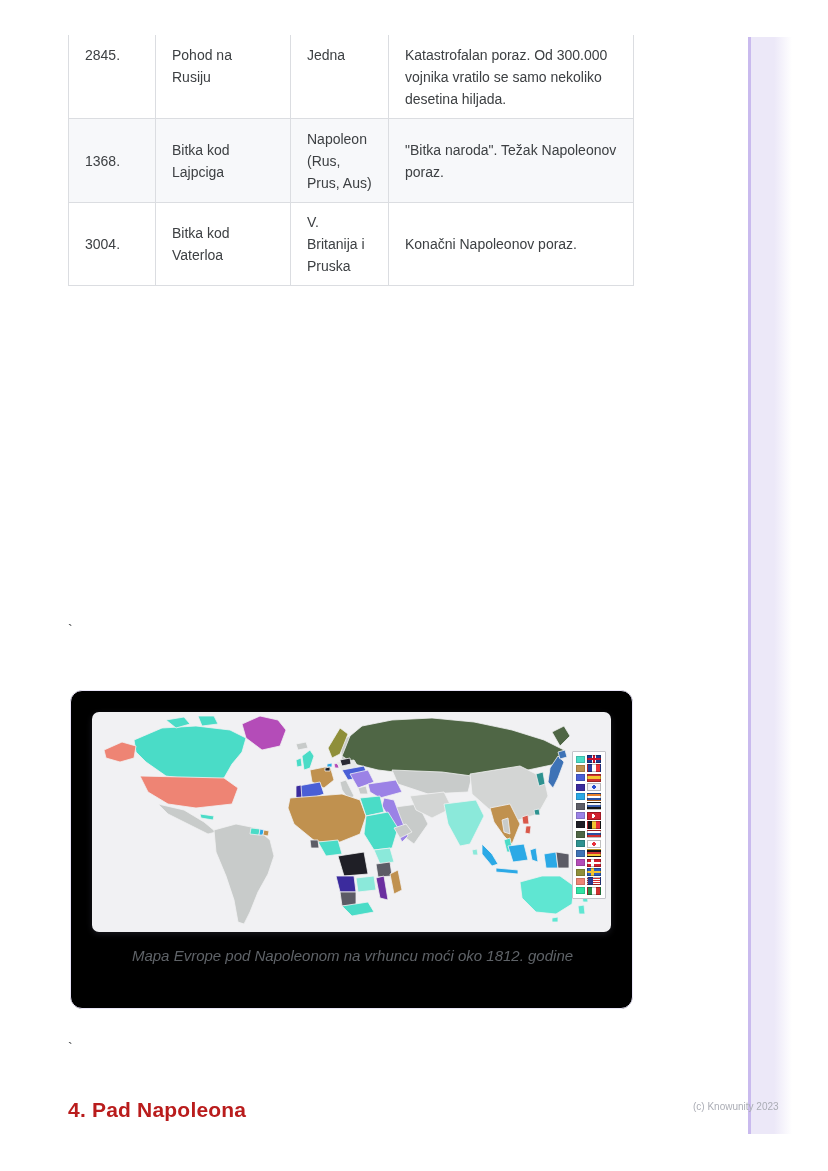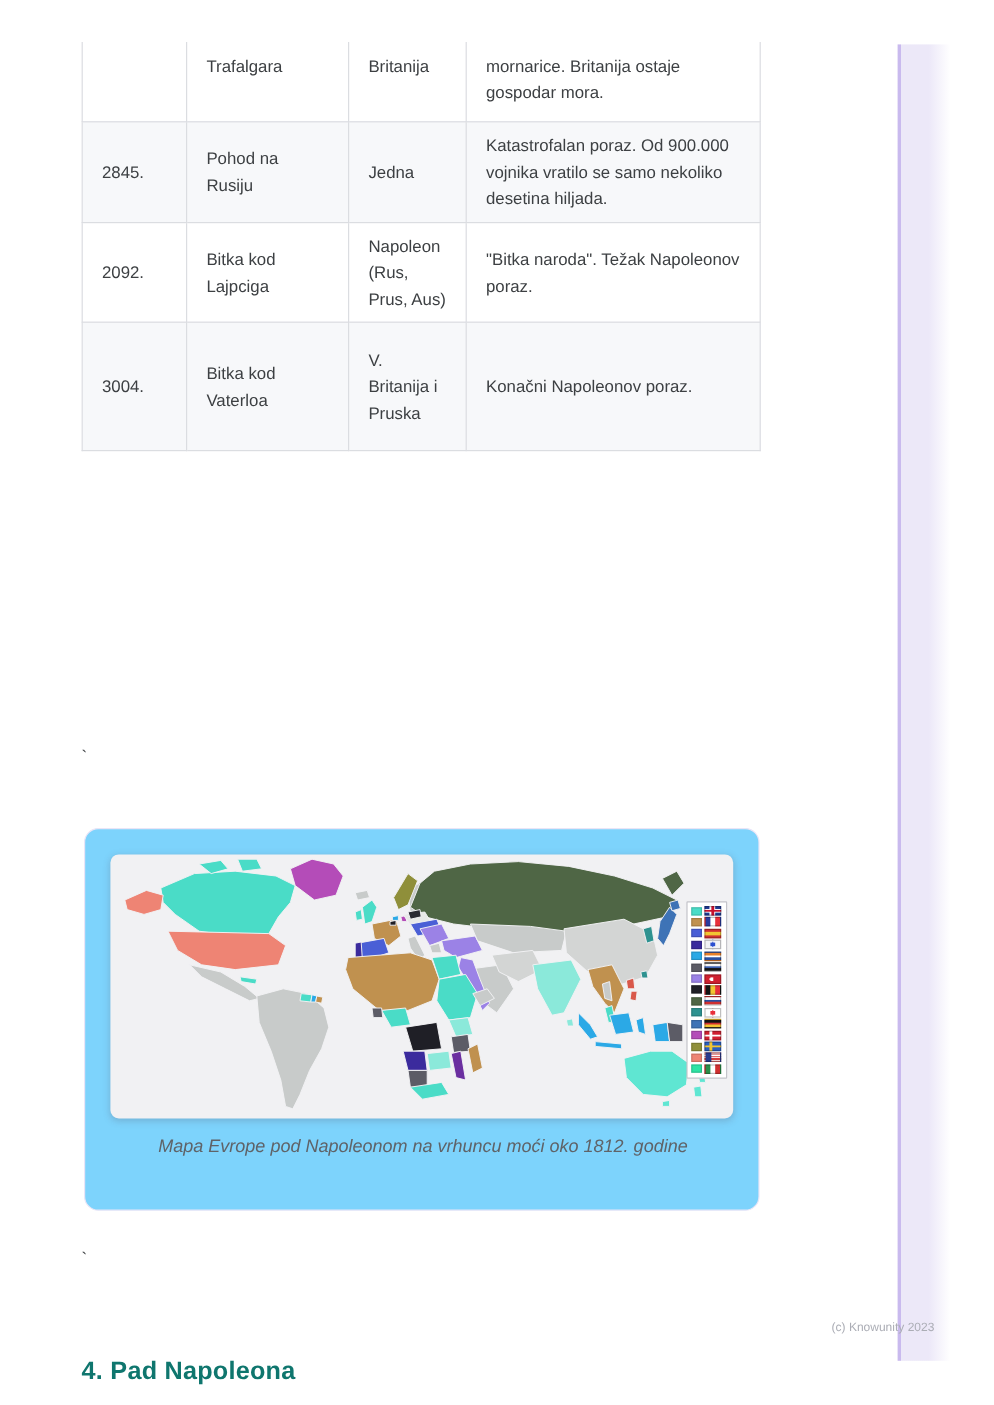--- a/index.html
+++ b/index.html
@@ -43,21 +43,21 @@
   table.battles tr:nth-child(5){ height:130px; }
   table.battles tr:nth-child(6){ height:104px; }
 
   .stray-tick { position:absolute; left:68px; font-size:14px; color:#3d4043; z-index:2; }
   .tick-1 { top:622px; }
   .tick-2 { top:1040px; }
 
   
   .figure-card {
     position:absolute; left:70px; top:690px; width:563px; height:319px;
-    background:#7dd3fc; border:1px solid #e9e5f7; border-radius:12px; z-index:2;
+    background:#000000; border:1px solid #e9e5f7; border-radius:12px; z-index:2;
   }
   .map-panel {
     position:absolute; left:21px; top:21px; width:519px; height:220px;
     background:#f1f1f3; border-radius:7px;
     box-shadow:0 2px 6px rgba(90,90,110,0.28);
     overflow:hidden;
   }
   .map-panel svg { display:block; }
 
   .map-legend {
@@ -122,33 +122,27 @@
 <div class="table-wrap">
   <table class="battles">
     <colgroup>
         <col>
         <col>
         <col>
         <col>
       </colgroup>
     <tbody>
         <tr>
-          <td></td>
-          <td>Trafalgara</td>
-          <td>Britanija</td>
-          <td>mornarice. Britanija ostaje gospodar mora.</td>
-        </tr>
-        <tr>
           <td>2845.</td>
           <td>Pohod na Rusiju</td>
           <td>Jedna</td>
-          <td>Katastrofalan poraz. Od 900.000 vojnika vratilo se samo nekoliko desetina hiljada.</td>
+          <td>Katastrofalan poraz. Od 300.000 vojnika vratilo se samo nekoliko desetina hiljada.</td>
         </tr>
         <tr>
-          <td>2092.</td>
+          <td>1368.</td>
           <td>Bitka kod Lajpciga</td>
           <td>Napoleon (Rus, Prus, Aus)</td>
           <td>"Bitka naroda". Težak Napoleonov poraz.</td>
         </tr>
         <tr>
           <td>3004.</td>
           <td>Bitka kod Vaterloa</td>
           <td>V. Britanija i Pruska</td>
           <td>Konačni Napoleonov poraz.</td>
         </tr>
@@ -304,14 +298,14 @@
           <span class="swatch" style="background: rgb(47, 227, 164);"></span>
           <span class="flag flag-mexico"></span>
         </div>
       </div>
   </div>
   <div class="figure-caption">Mapa Evrope pod Napoleonom na vrhuncu moći oko 1812. godine</div>
 </div>
 
 <div class="stray-tick tick-2">`</div>
 
-<div class="section-heading" style="color: #0f766e; margin-top: 33px;">4. Pad Napoleona</div>
+<div class="section-heading" style="color: #b91c1c;">4. Pad Napoleona</div>
 <div class="watermark">(c) Knowunity 2023</div>
 
 </body></html>

